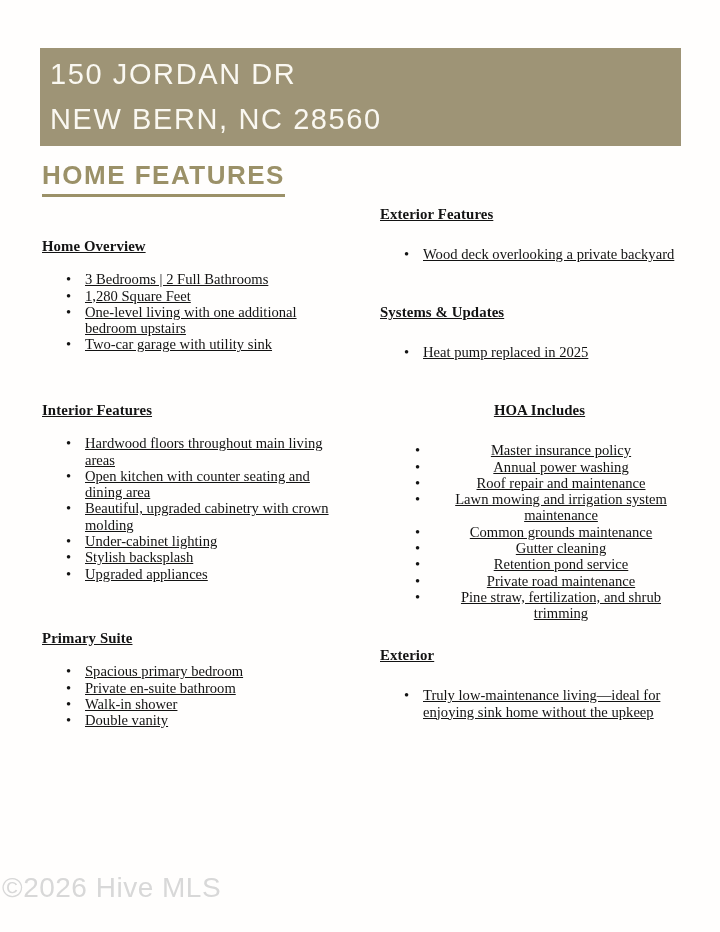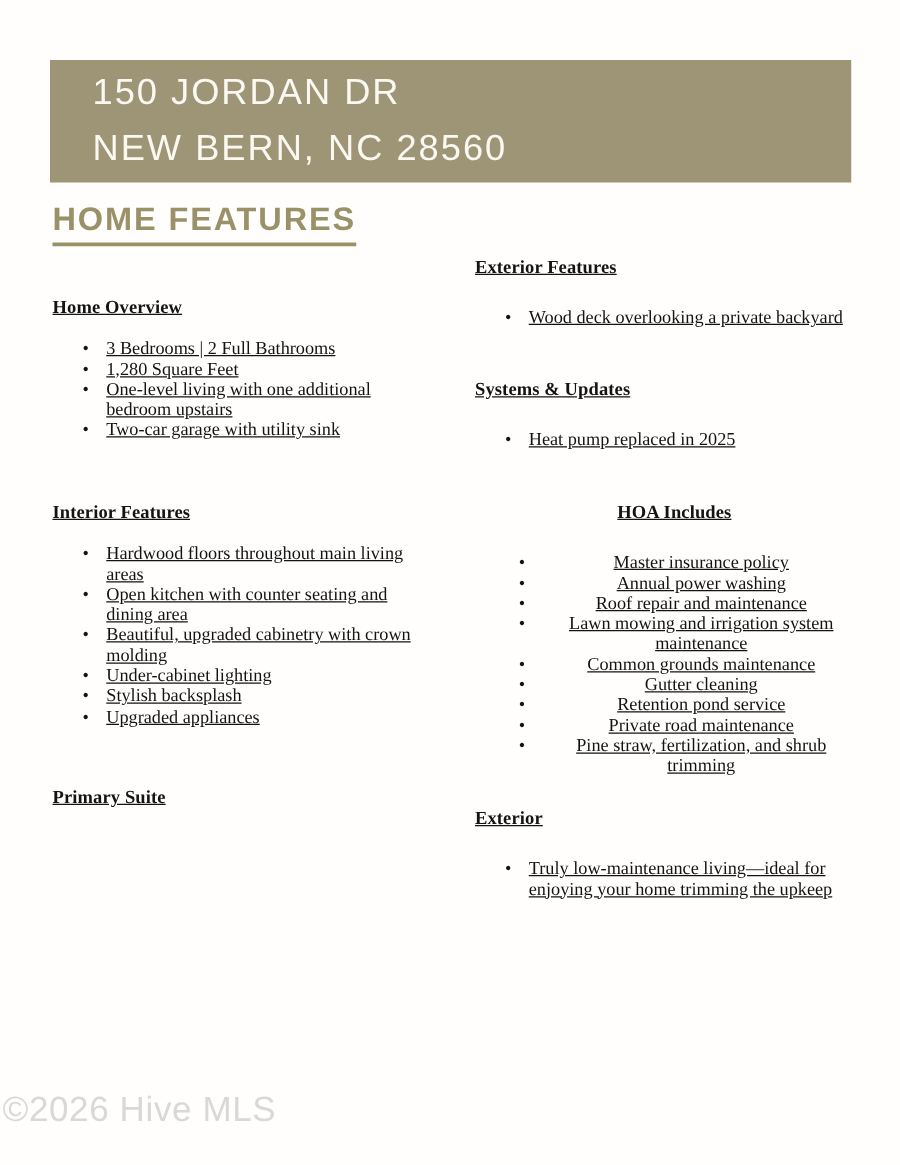--- a/index.html
+++ b/index.html
@@ -22,21 +22,21 @@
   .header-box{
     position:absolute;left:40px;top:48px;
     width:641px;height:98px;
     background:var(--header-bg);
     color:#faf8f1;
     font-family:"Liberation Sans", sans-serif;
     font-weight:400;
     font-size:29px;
     letter-spacing:1.6px;
     display:flex;flex-direction:column;justify-content:center;
-    padding-left:34px;box-sizing:border-box;
+    padding-left:10px;box-sizing:border-box;
     line-height:45px;
   }
   
   .doc-title{
     position:absolute;left:42px;top:160px;
     margin:0;
     font-family:"Liberation Sans", sans-serif;
     font-weight:700;
     font-size:26px;
     letter-spacing:1.5px;
@@ -112,20 +112,26 @@
         <li>Open kitchen with counter seating and dining area</li>
         <li>Beautiful, upgraded cabinetry with crown molding</li>
         <li>Under-cabinet lighting</li>
         <li>Stylish backsplash</li>
         <li>Upgraded appliances</li>
       </ul>
   </section>
 
   <section class="sec left" id="sec-primary-suite">
     <h2>Primary Suite</h2>
+    <ul>
+        <li>Spacious primary bedroom</li>
+        <li>Private en-suite bathroom</li>
+        <li>Walk-in shower</li>
+        <li>Double vanity</li>
+      </ul>
   </section>
 
   <section class="sec right" id="sec-exterior-features">
     <h2>Exterior Features</h2>
     <ul>
         <li>Wood deck overlooking a private backyard</li>
       </ul>
   </section>
 
   <section class="sec right" id="sec-systems-updates">
@@ -146,19 +152,19 @@
         <li>Gutter cleaning</li>
         <li>Retention pond service</li>
         <li>Private road maintenance</li>
         <li>Pine straw, fertilization, and shrub trimming</li>
       </ul>
   </section>
 
   <section class="sec right" id="sec-lifestyle">
     <h2>Exterior</h2>
     <ul>
-        <li>Truly low-maintenance living—ideal for enjoying your home trimming the upkeep</li>
+        <li>Truly low-maintenance living—ideal for enjoying sink home without the upkeep</li>
       </ul>
   </section>
 
   <div class="watermark">©2026 Hive MLS</div>
 
 </div>
 
 </body></html>

